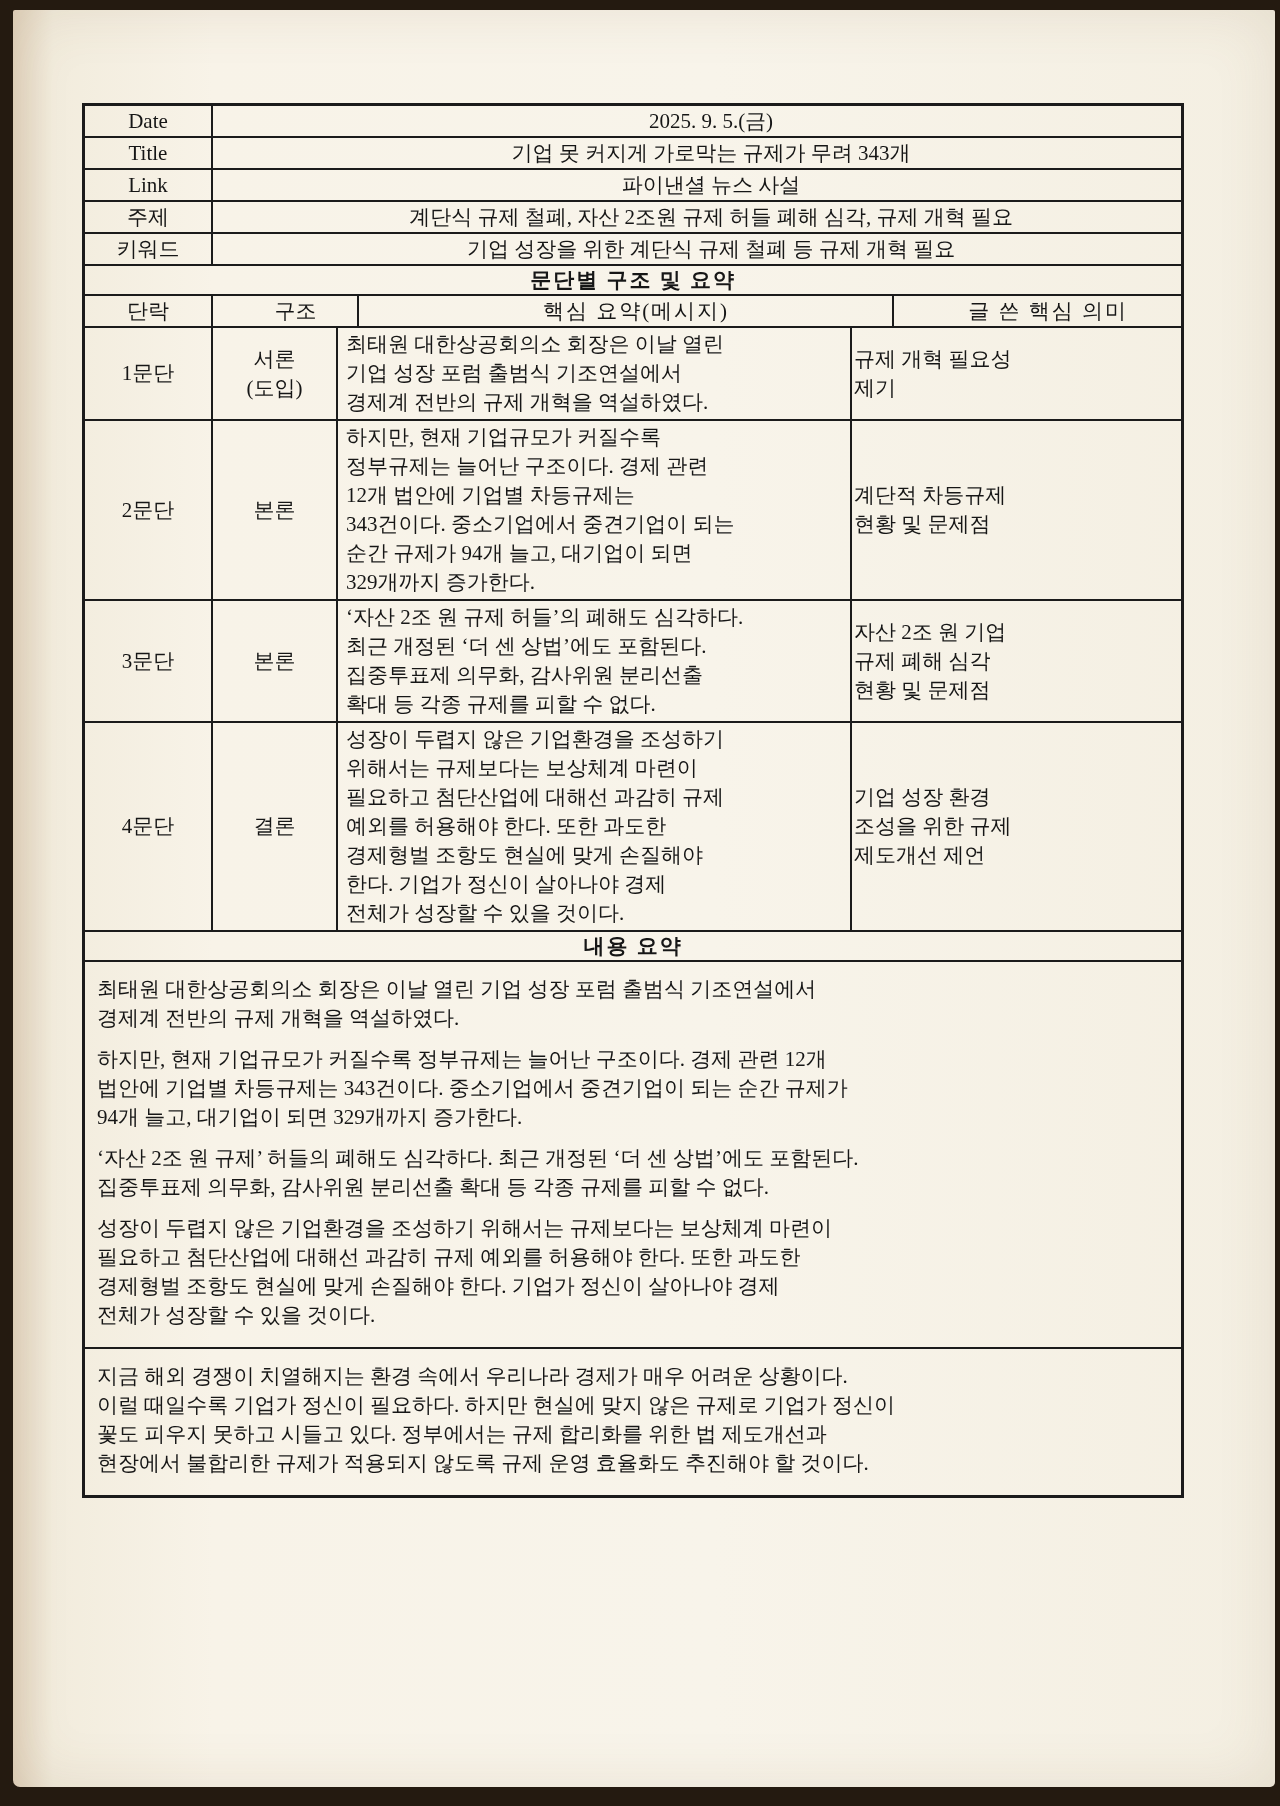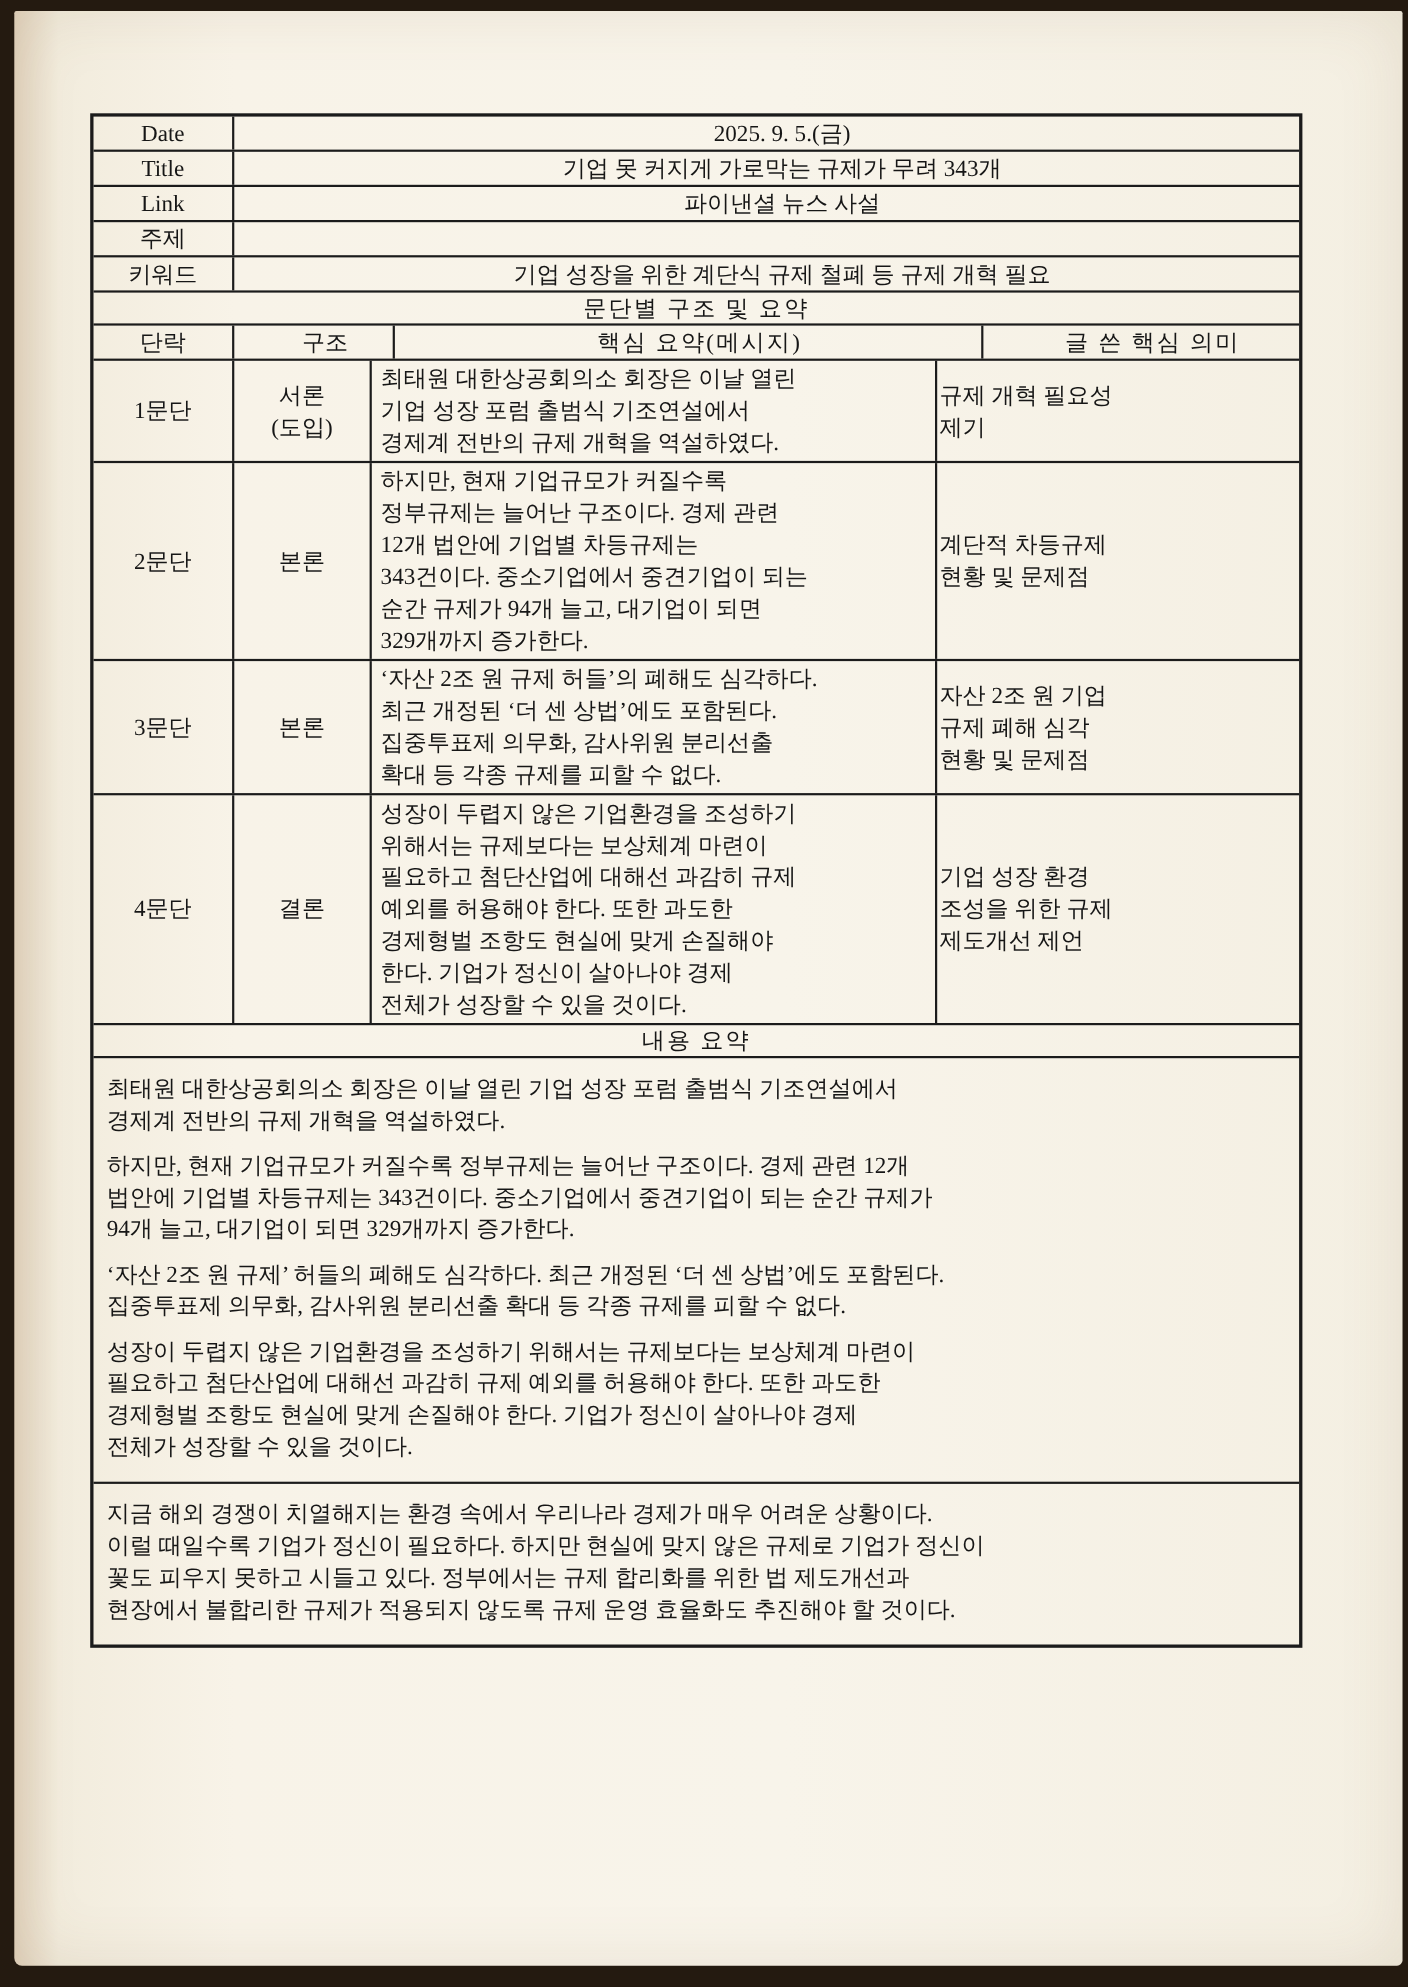--- a/index.html
+++ b/index.html
@@ -43,21 +43,21 @@
   }
   .meta-value {
     flex: 1; display: flex; align-items: center; justify-content: center;
     text-align: center;
     margin-left: 28px;
   }
 
   
   .section-heading {
     height: 28px; display: flex; align-items: center; justify-content: center;
-    text-align: center; letter-spacing: 2px;
+    text-align: center; letter-spacing: 2px; font-weight: bold;
   }
 
   
   .col-head { height: 30px; gap: 21px; }
   .c1 { width: 128px; display: flex; align-items: center; justify-content: center; text-align: center; }
   .c2 { width: 125px; display: flex; align-items: center; justify-content: center; text-align: center; }
   .c3 { width: 514px; display: flex; align-items: center; padding: 2px 8px; }
   .c4 { flex: 1; display: flex; align-items: center; padding: 2px 2px; }
   .col-head .c3, .col-head .c4 { justify-content: center; text-align: center; padding: 0; letter-spacing: 2px; }
   .prewrap { white-space: pre-line; }
@@ -83,20 +83,21 @@
       <div class="row meta-row">
         <div class="cell meta-label">Title</div>
         <div class="cell meta-value">기업 못 커지게 가로막는 규제가 무려 343개</div>
       </div>
       <div class="row meta-row">
         <div class="cell meta-label">Link</div>
         <div class="cell meta-value">파이낸셜 뉴스 사설</div>
       </div>
       <div class="row meta-row">
         <div class="cell meta-label">주제</div>
+        <div class="cell meta-value">계단식 규제 철폐, 자산 2조원 규제 허들 폐해 심각, 규제 개혁 필요</div>
       </div>
       <div class="row meta-row">
         <div class="cell meta-label">키워드</div>
         <div class="cell meta-value">기업 성장을 위한 계단식 규제 철폐 등 규제 개혁 필요</div>
       </div>
 
       <div class="row section-heading">문단별 구조 및 요약</div>
 
       <div class="row col-head">
         <div class="cell c1 vline">단락</div>

